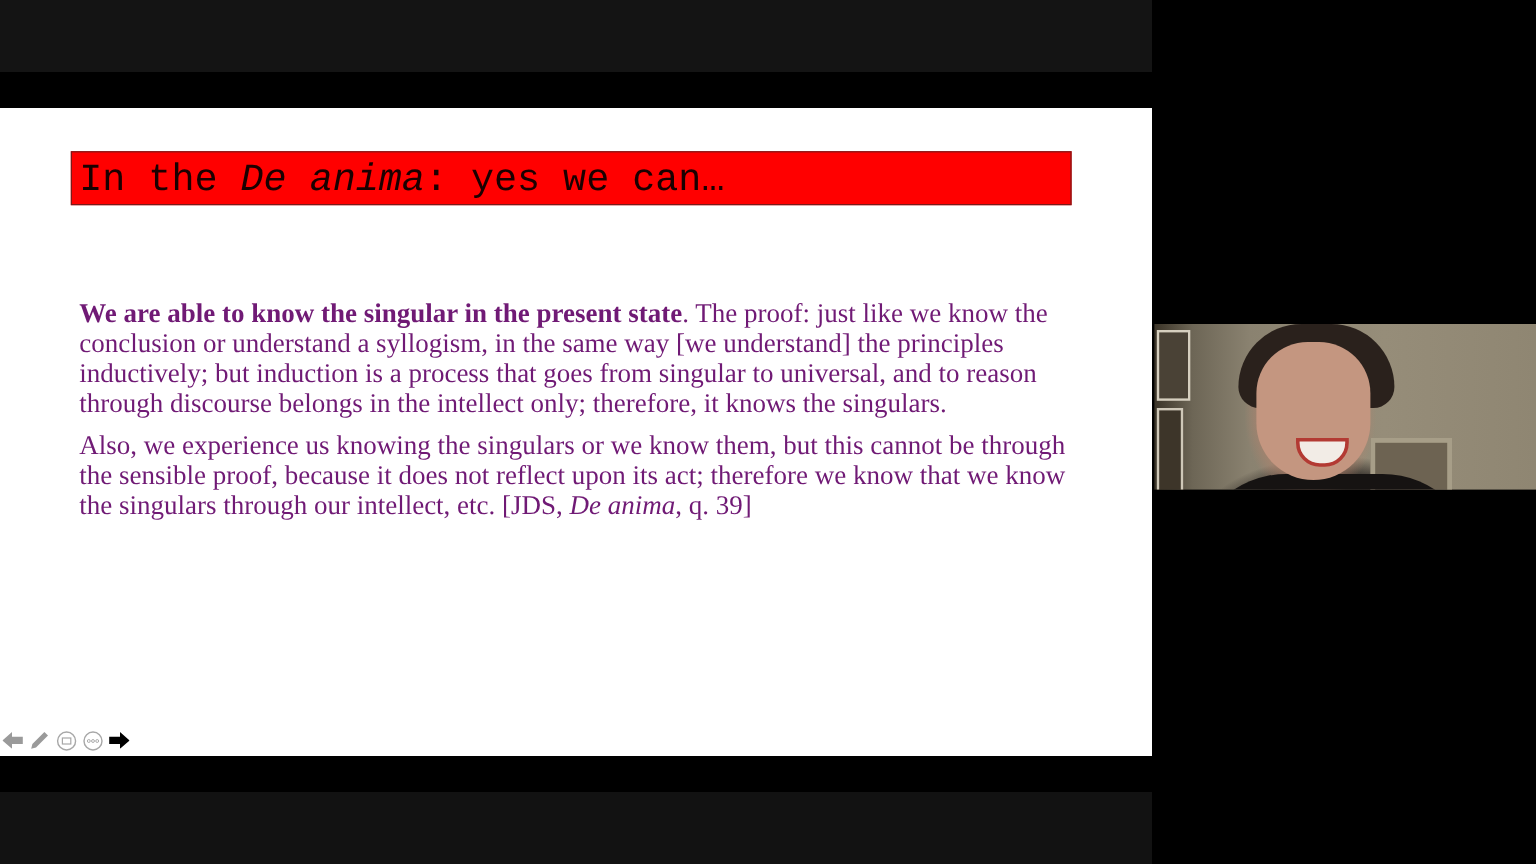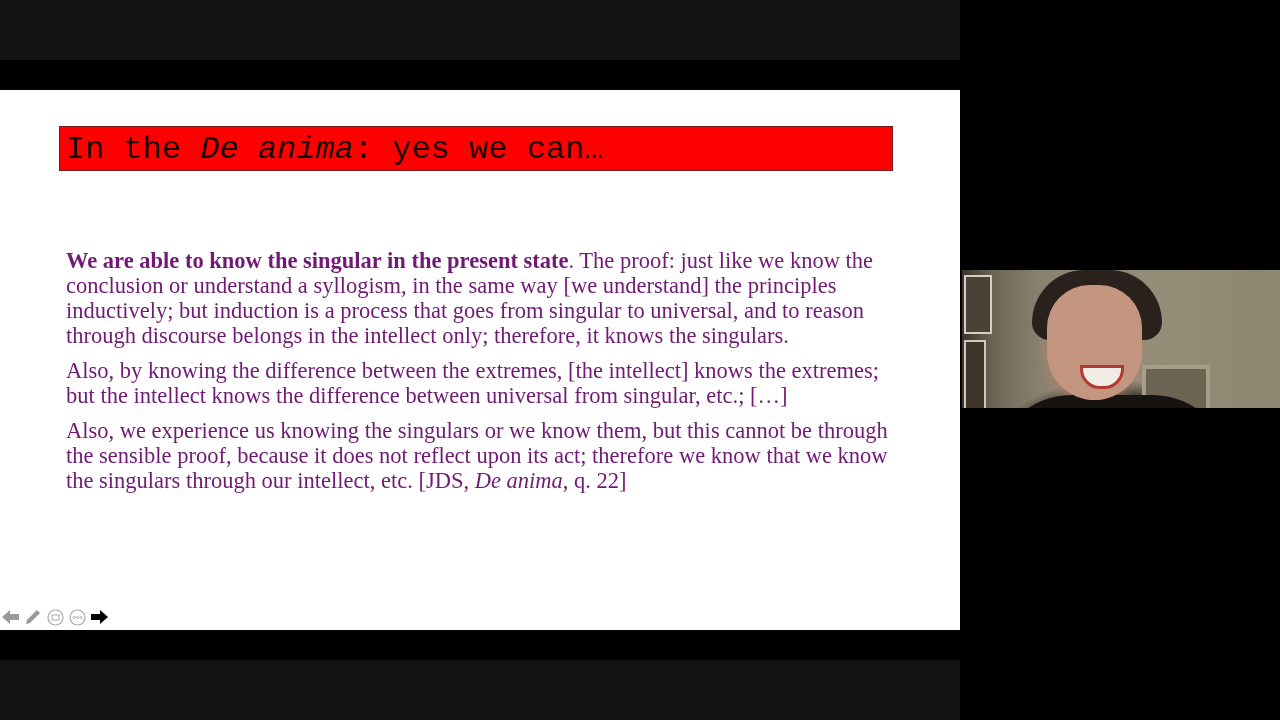--- a/index.html
+++ b/index.html
@@ -34,22 +34,21 @@
 
 <div class="top-bar"></div>
 
 <div class="slide">
   <div class="title-box">
     <div class="title-text"><span>In the </span><i>De anima</i><span>: yes we can…</span></div>
   </div>
 
   <div class="body">
     <p class="para"><b>We are able to know the singular in the present state</b><span>. The proof: just like we know the conclusion or understand a syllogism, in the same way [we understand] the principles inductively; but induction is a process that goes from singular to universal, and to reason through discourse belongs in the intellect only; therefore, it knows the singulars.</span></p>
-    <p class="para"><span>Also, by knowing the difference between the extremes, [the intellect] knows the extremes; but the intellect knows the difference between universal from singular, etc.; […]</span></p>
-    <p class="para"><span>Also, we experience us knowing the singulars or we know them, but this cannot be through the sensible proof, because it does not reflect upon its act; therefore we know that we know the singulars through our intellect, etc. [JDS, </span><i>De anima</i><span>, q. 22]</span></p>
+    <p class="para"><span>Also, we experience us knowing the singulars or we know them, but this cannot be through the sensible proof, because it does not reflect upon its act; therefore we know that we know the singulars through our intellect, etc. [JDS, </span><i>De anima</i><span>, q. 39]</span></p>
   </div>
 
   <div class="toolbar">
     <div class="tb-btn">
       <svg width="18" height="14" viewBox="0 0 18 14">
           <path d="M0 7 L8 0 L8 4 L17 4 L17 10 L8 10 L8 14 Z" fill="#9a9a9a"></path>
         </svg>
     </div>
     <div class="tb-btn">
       <svg width="18" height="18" viewBox="0 0 18 18">

